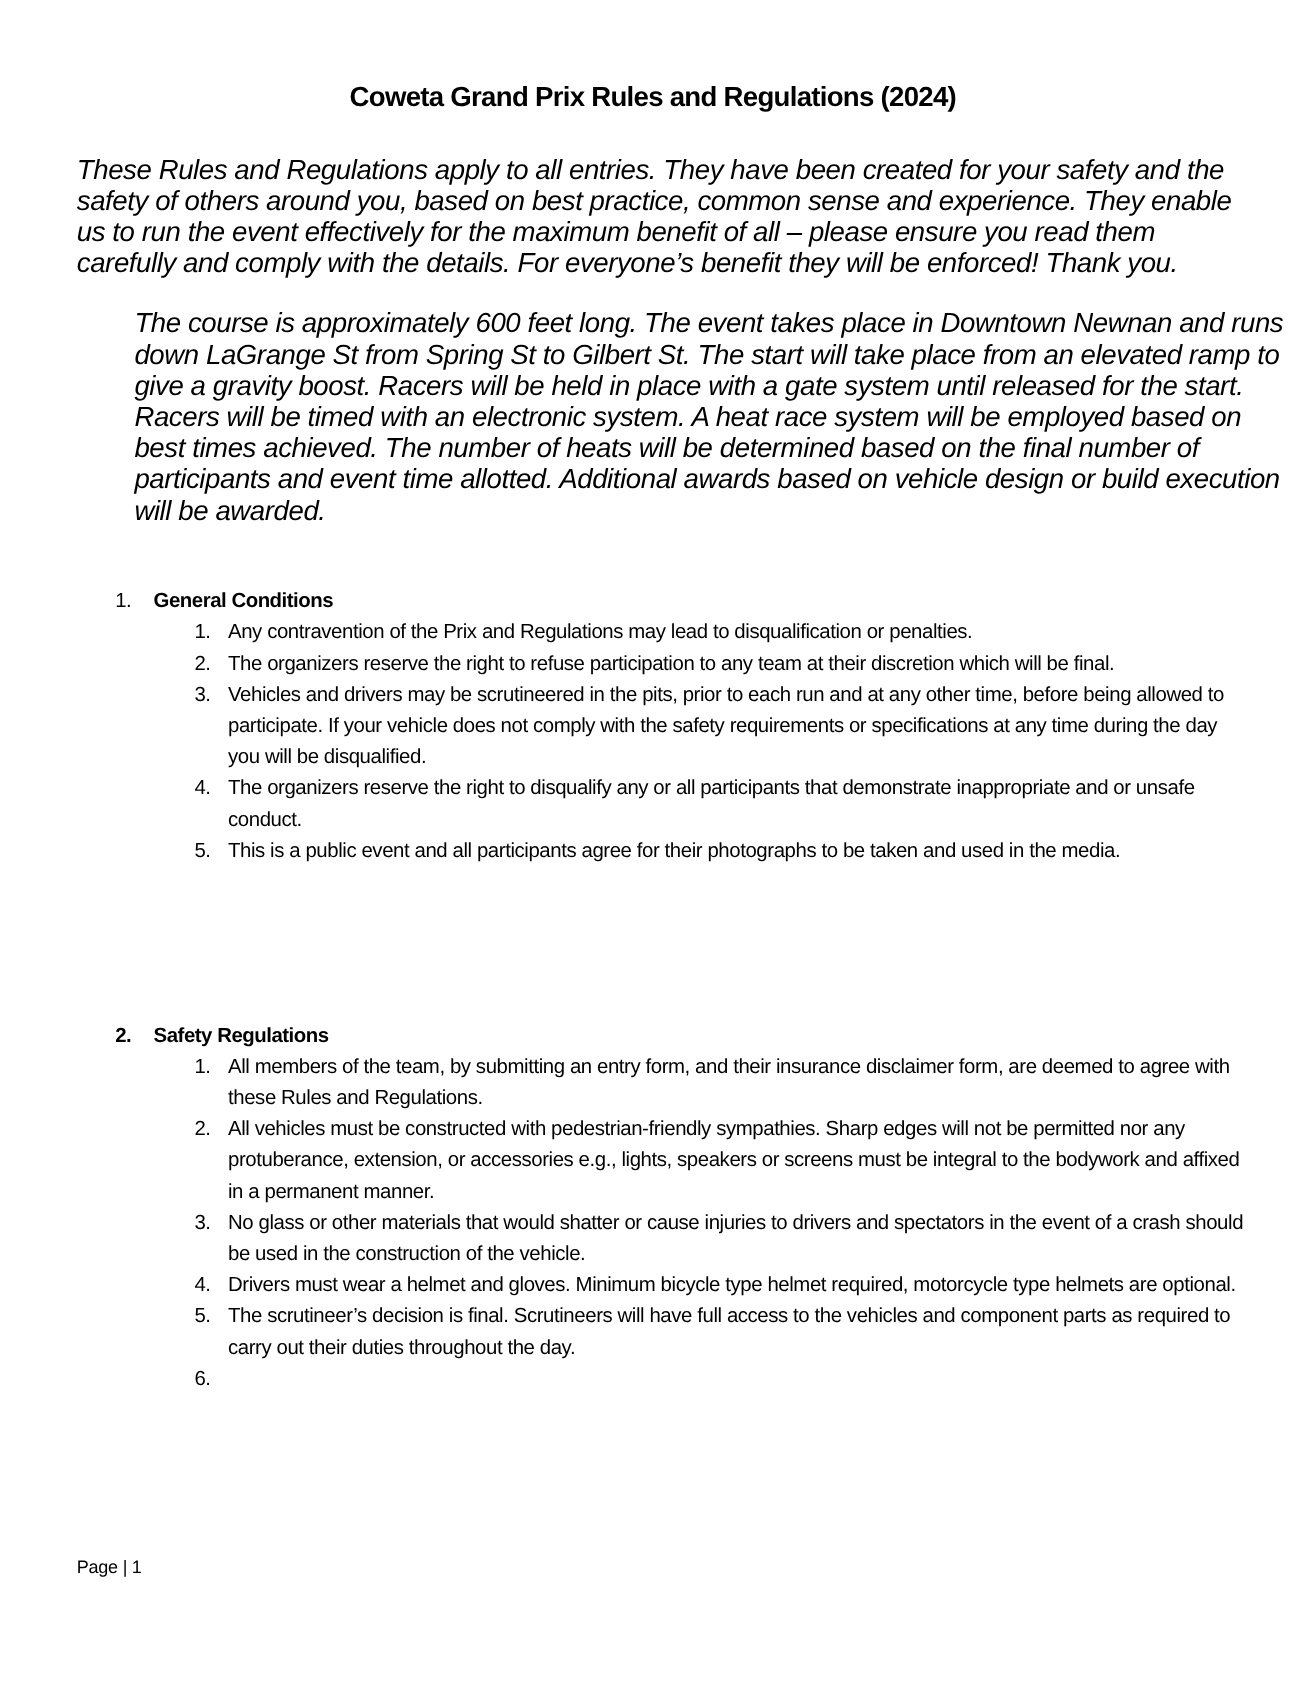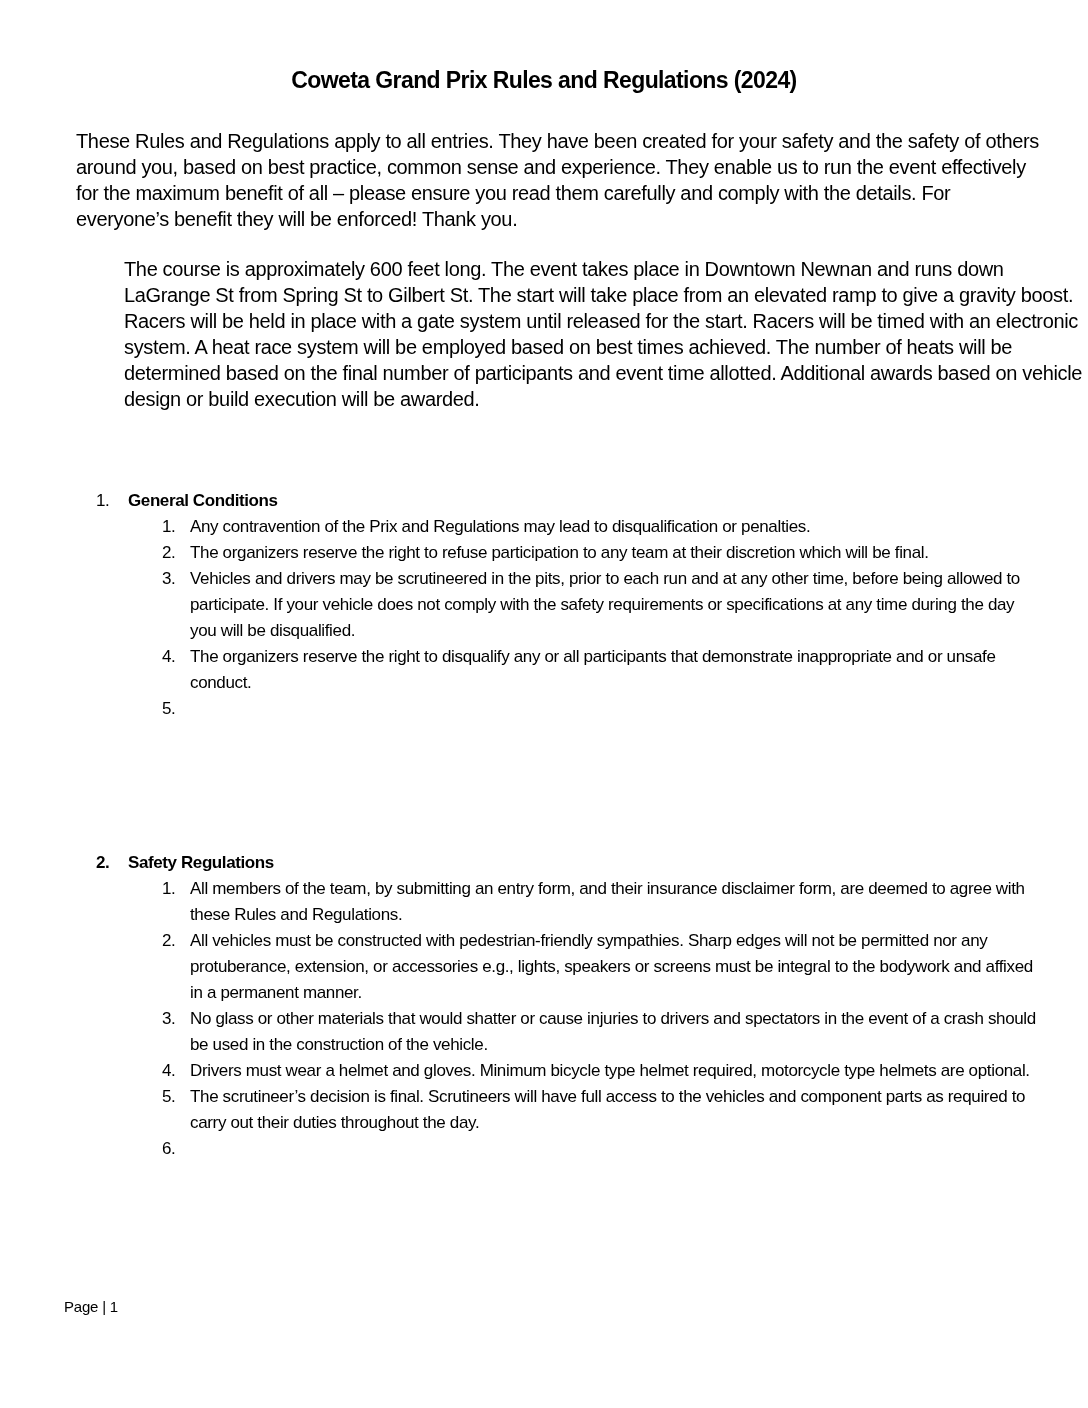--- a/index.html
+++ b/index.html
@@ -1,22 +1,22 @@
 <!DOCTYPE html>
 <html><head>
 <meta charset="utf-8">
 <style>
   html, body { margin: 0; padding: 0; background: #ffffff; }
   body { width: 1088px; height: 1408px; position: relative; overflow: hidden;
          font-family: "Liberation Sans", sans-serif; color: #000; }
   .page { position: absolute; left: 0; top: 0; width: 1088px; height: 1020px; }
   .title { position: absolute; top: 67px; left: 0; width: 1088px; text-align: center;
            font-size: 23px; font-weight: bold; letter-spacing: -0.6px; }
-  .para { position: absolute; left: 76px; width: 970px; font-size: 20px; line-height: 26px;
-          letter-spacing: -0.35px; margin: 0; }
+  .para { position: absolute; left: 64px; width: 970px; font-size: 23px; line-height: 26px;
+          letter-spacing: -0.35px; margin: 0; font-style: italic; }
   .p1 { top: 128px; }
   .p2 { top: 256px; margin-left: 48px; }
   .section { position: absolute; left: 96px; width: 940px; }
   .s1 { top: 488px; }
   .s2 { top: 850px; }
   .sec-head { font-size: 17px; line-height: 26px; font-weight: bold; letter-spacing: -0.4px;
               display: flex; }
   .sec-num { width: 32px; display: inline-block; }
   .s1 .sec-num { font-weight: normal; }
   ol.items { list-style: none; margin: 0; padding: 0; }
@@ -51,20 +51,21 @@
       <li>
           <span class="item-num">3.</span>
           <span class="item-text">Vehicles and drivers may be scrutineered in the pits, prior to each run and at any other time, before being allowed to participate. If your vehicle does not comply with the safety requirements or specifications at any time during the day you will be disqualified.</span>
         </li>
       <li>
           <span class="item-num">4.</span>
           <span class="item-text">The organizers reserve the right to disqualify any or all participants that demonstrate inappropriate and or unsafe conduct.</span>
         </li>
       <li>
           <span class="item-num">5.</span>
+          <span class="item-text">This is a public event and all participants agree for their photographs to be taken and used in the media.</span>
         </li>
     </ol>
   </div>
 
   <div class="section s2">
     <div class="sec-head">
       <span class="sec-num">2.</span>
       <span>Safety Regulations</span>
     </div>
     <ol class="items">

